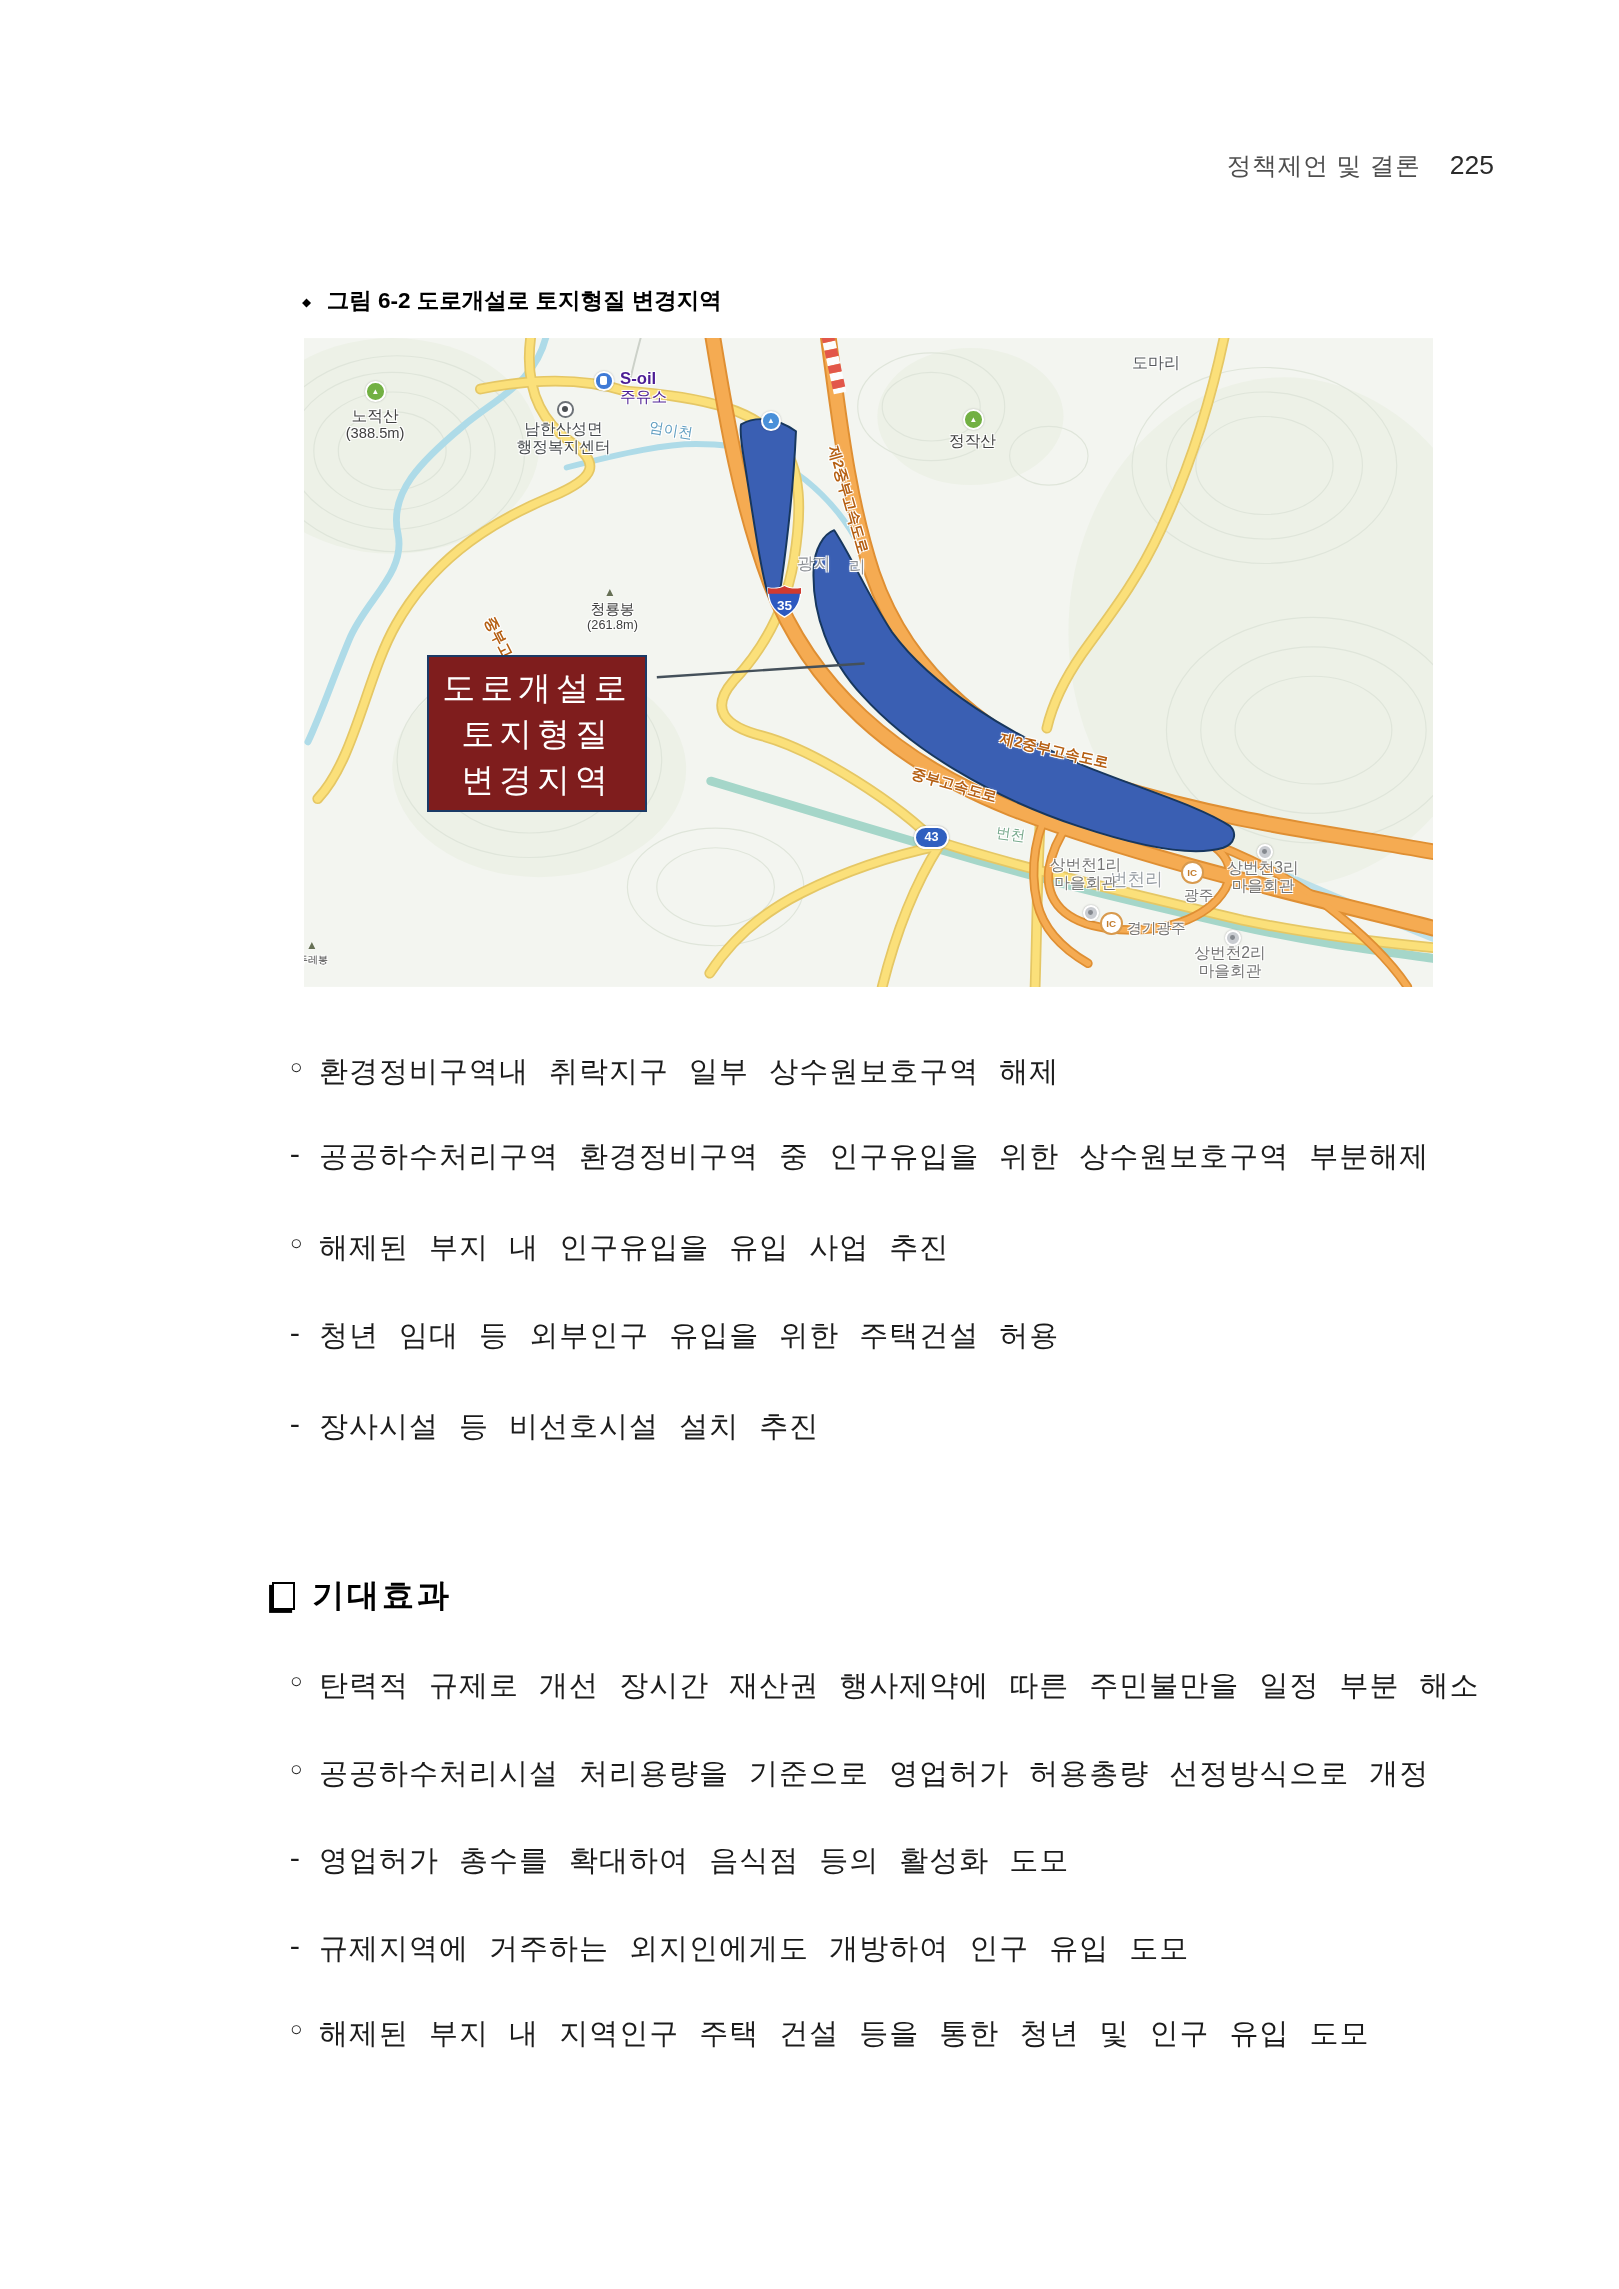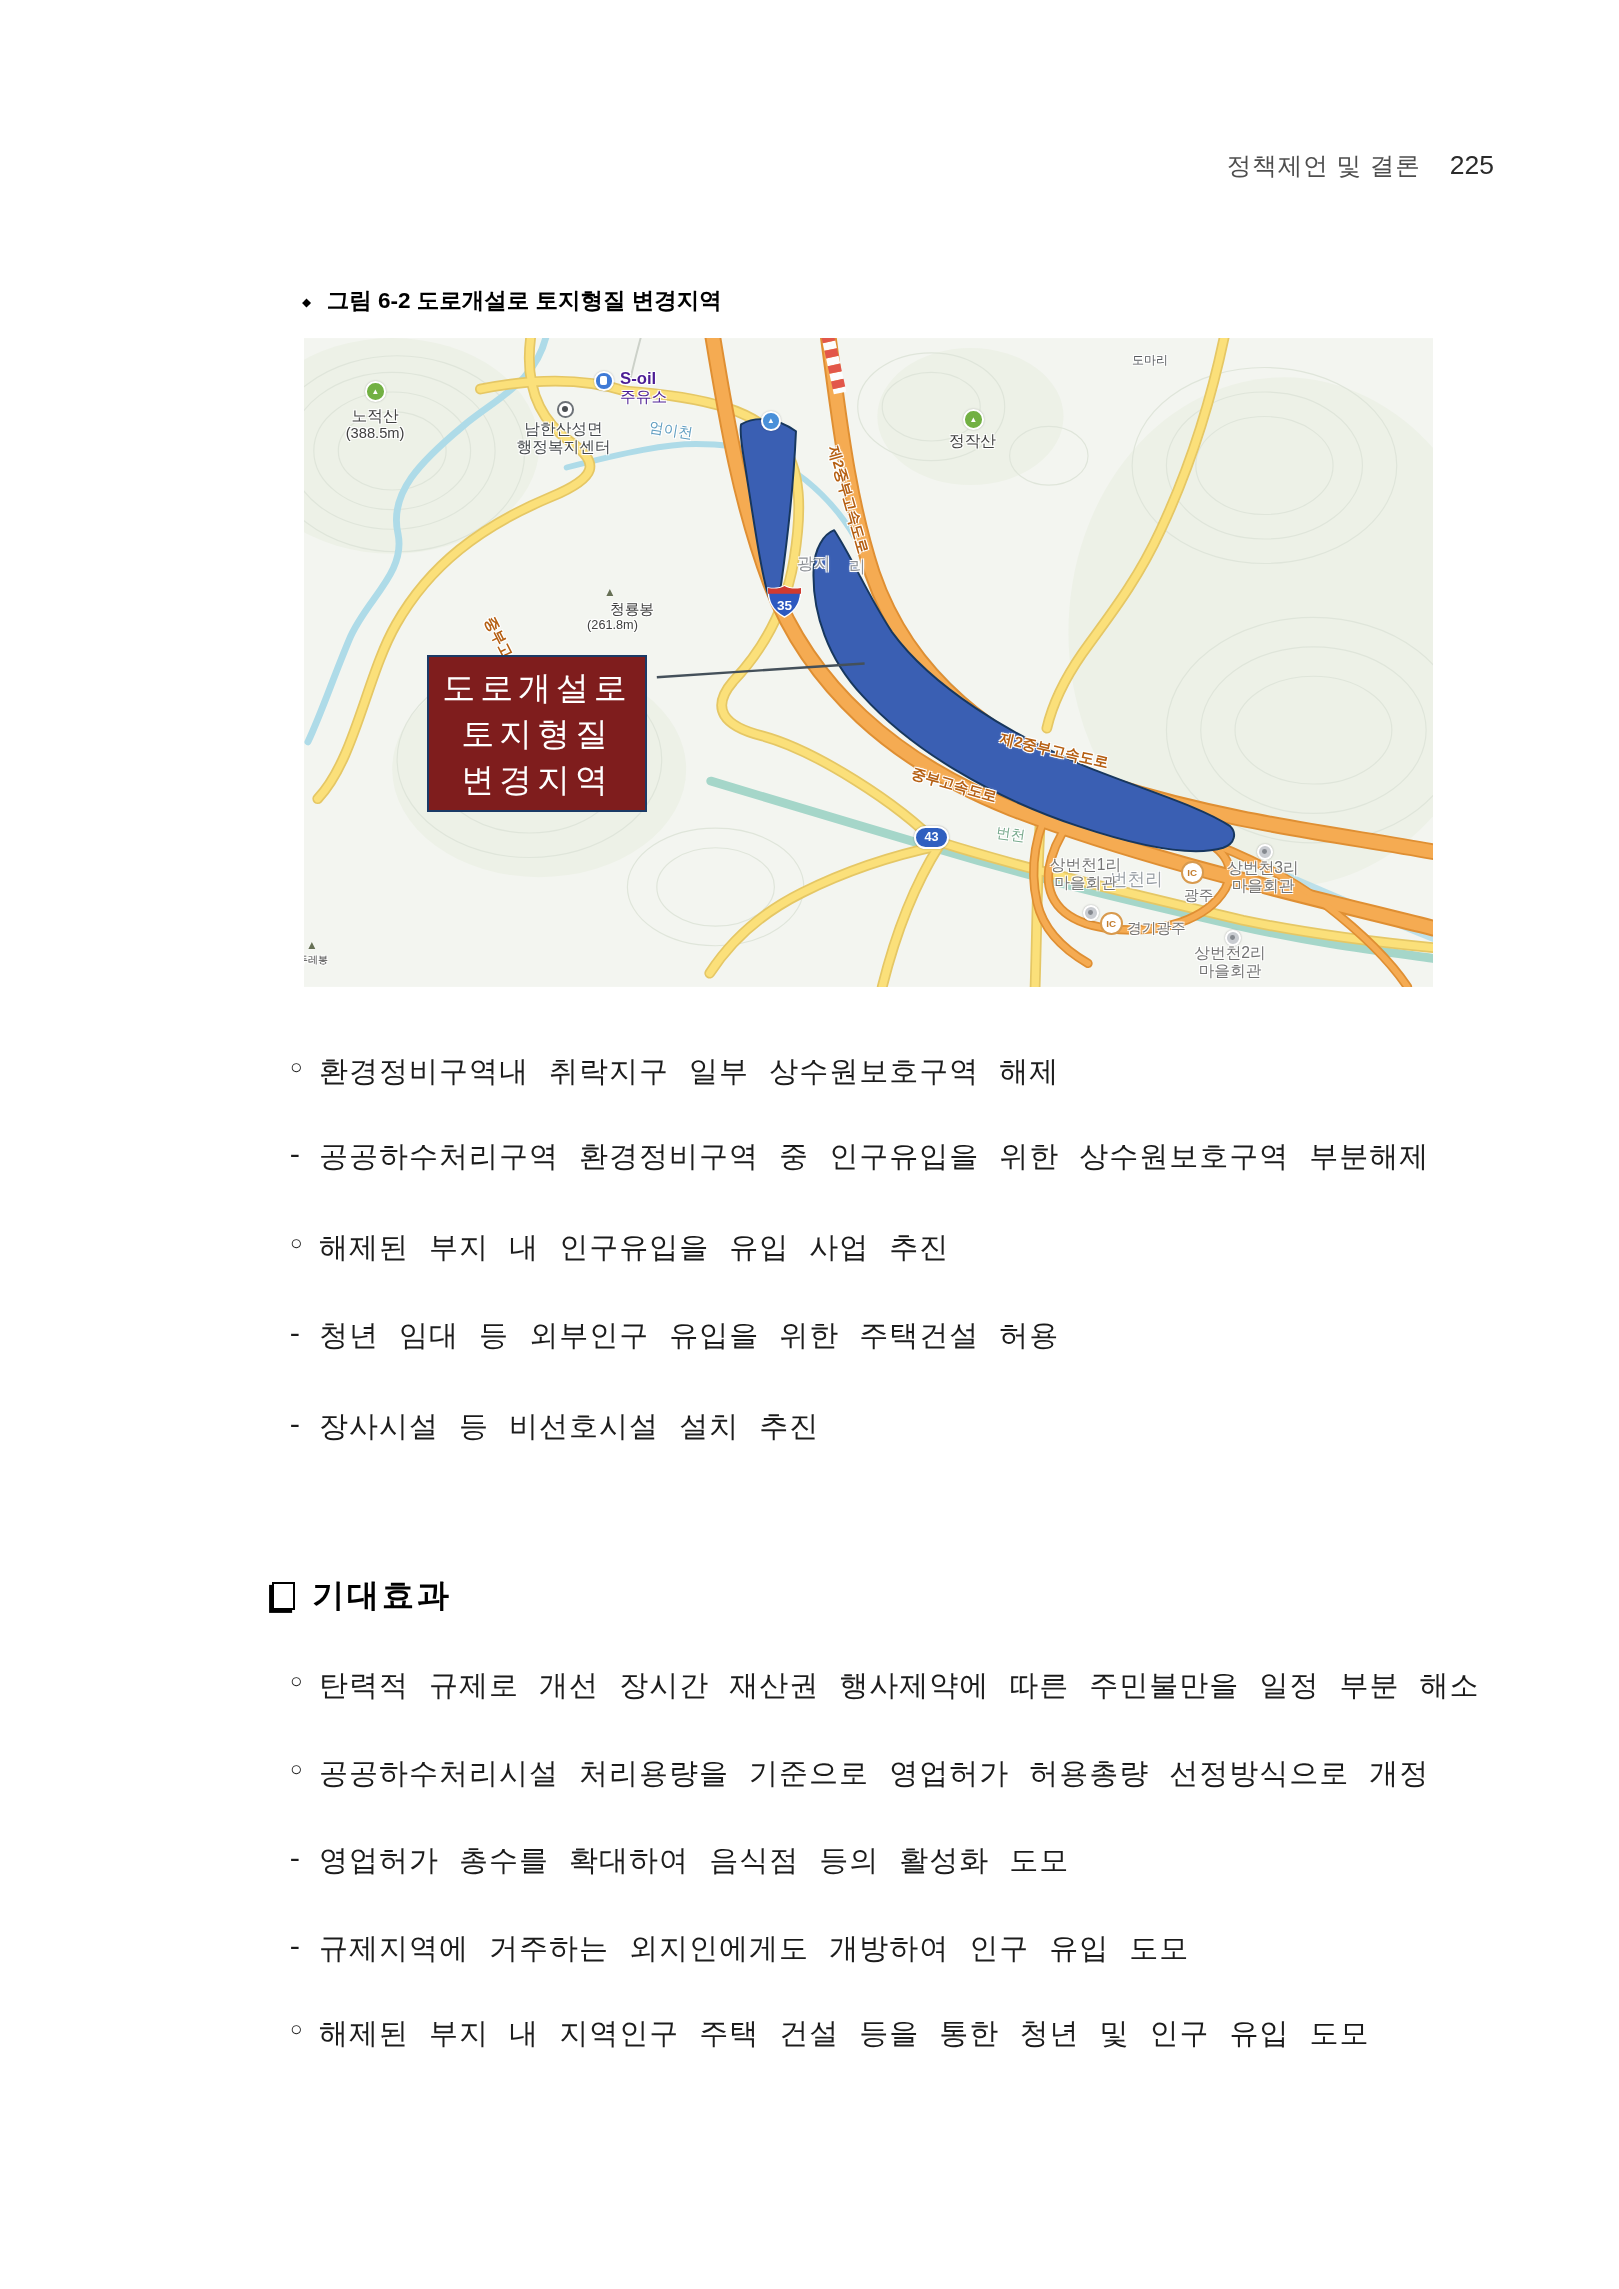--- a/index.html
+++ b/index.html
@@ -37,21 +37,21 @@
   .tunnelW{stroke:#fdfdfd;stroke-width:13;stroke-dasharray:8 8;stroke-dashoffset:8;fill:none;}
 
   
   .ml{position:absolute;font-size:15.7px;color:#737373;white-space:nowrap;line-height:1.15;
       text-shadow:1px 1px 0 #fff,-1px -1px 0 #fff,1px -1px 0 #fff,-1px 1px 0 #fff,0 0 2.9px #fff;}
   .ctr{text-align:center;white-space:normal;}
   .ml-mtn{color:#404040;}
   .ml-blue{color:#5f9dc0;font-size:14.7px;}
   .ml-teal{color:#77a98c;font-size:14.7px;}
   .ml-hwy{color:#b55f12;font-weight:bold;font-size:14.7px;transform-origin:0 0;}
-  .ml-town{color:#55585c;font-size:12px;}
+  .ml-town{color:#55585c;font-size:16px;}
   .ml-grey{color:#9aa0a6;}
   .ml-bold{color:#4c1d95;font-weight:bold;font-size:16.7px;}
   .peak{position:absolute;font-size:11.8px;color:#667055;text-shadow:0 0 2px #fff;}
 
   .mk{position:absolute;border-radius:50%;box-sizing:border-box;display:flex;align-items:center;justify-content:center;}
   .mk-green{width:20.6px;height:20.6px;background:#72b043;border:2px solid #fff;box-shadow:0 0 2px rgba(0,0,0,.25);}
   .mk-green::after{content:"▲";font-size:7.8px;color:#fff;}
   .mk-blue{width:19.6px;height:19.6px;background:#4a90d9;border:2px solid #fff;box-shadow:0 0 2px rgba(0,0,0,.25);}
   .mk-blue::after{content:"▲";font-size:7.8px;color:#fff;}
   .mk-gas{width:19.6px;height:19.6px;background:#3f7ad6;border:2px solid #fff;box-shadow:0 0 2px rgba(0,0,0,.25);}
@@ -248,21 +248,21 @@
     <span class="ml ml-hwy" style="left:537px;top:106px;transform:rotate(74deg);">제2중부고속도로</span>
     <span class="ml ml-hwy" style="left:610px;top:427px;transform:rotate(16deg);">중부고속도로</span>
     <span class="ml ml-hwy" style="left:698px;top:392px;transform:rotate(13deg);">제2중부고속도로</span>
     <span class="ml ml-town" style="left:828px;top:15.7px;">도마리</span>
     <div class="ml ml-mtn ctr" style="left:627px;top:94px;width:83px;">
       <div>정작산</div>
     </div>
     <span class="ml" style="left:493px;top:216px;font-size:16.7px;color:#8d9196;">광지</span>
     <span class="ml" style="left:545px;top:219px;font-size:16.7px;color:#8d9196;">리</span>
     <div class="ml ml-mtn ctr" style="left:267px;top:263px;width:83px;">
-      <div style="font-size:14.7px;text-align:right;">청룡봉</div>
+      <div style="font-size:14.7px;">청룡봉</div>
       <div style="font-size:12.7px;">(261.8m)</div>
     </div>
     <span class="ml ml-mtn" style="left:-5.9px;top:616px;font-size:10px;">두레봉</span>
     <span class="ml ml-teal" style="left:692px;top:488px;transform:rotate(8deg);">번천</span>
     <span class="ml ml-grey" style="left:806px;top:531px;font-size:17.6px;">번천리</span>
     <div class="ml ctr" style="left:725px;top:518px;width:113px;">
       <div>상번천1리</div>
       <div>마을회관</div>
     </div>
     <div class="ml ctr" style="left:900px;top:521px;width:118px;">

